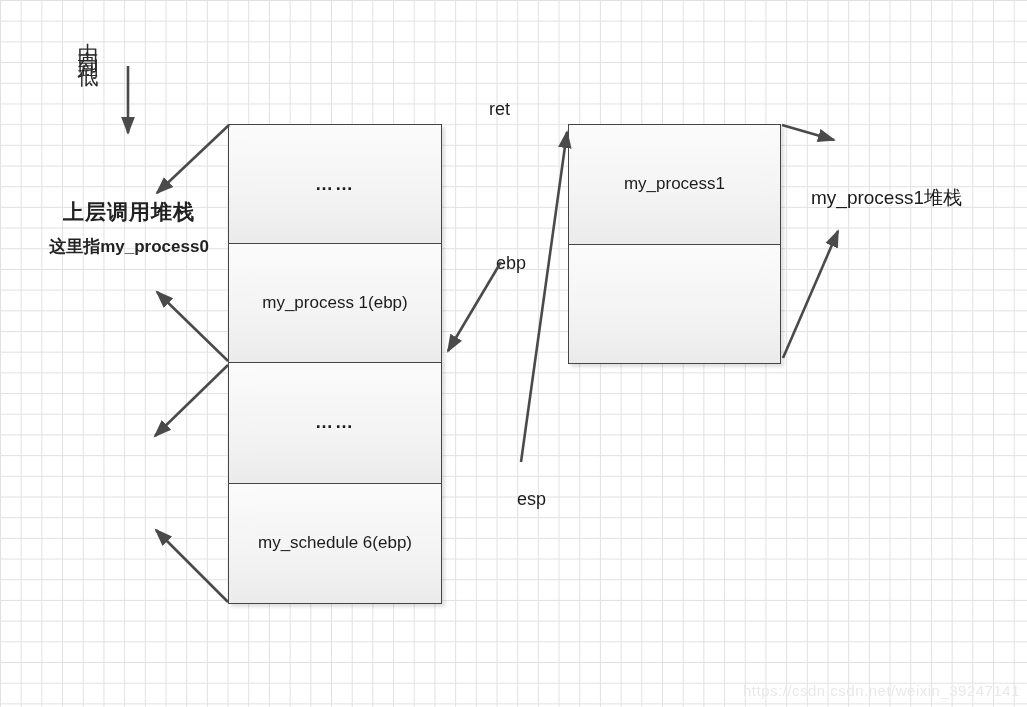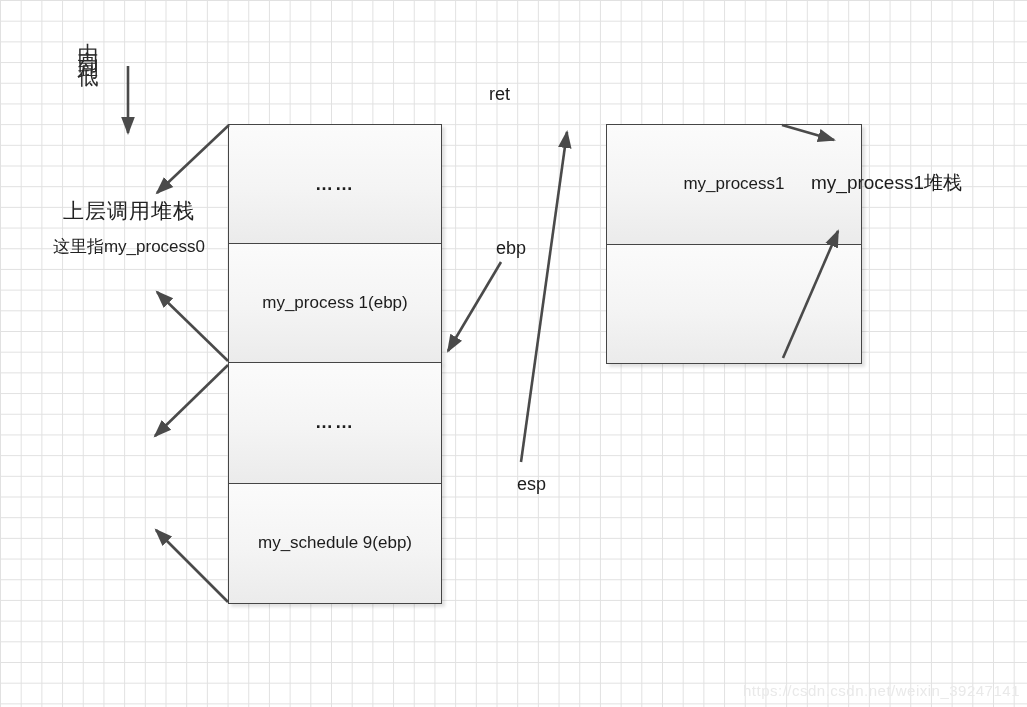--- a/index.html
+++ b/index.html
@@ -9,53 +9,53 @@
     overflow:hidden;
     background-color:#ffffff;
     background-image:
       linear-gradient(to right,#e1e1e1 1px,transparent 1px),
       linear-gradient(to bottom,#e1e1e1 1px,transparent 1px);
     background-size:20.7px 20.7px;
     font-family:"Liberation Sans","DejaVu Sans",sans-serif;
     color:#222222;
   }
   .abs{position:absolute;}
-  .sans{font-family:"Liberation Sans","DejaVu Sans",sans-serif;}
+  .sans{font-family:"Liberation Sans","DejaVu Sans",sans-serif;margin-top:15px;}
   .serif-cjk{font-family:"DejaVu Serif","Liberation Serif",serif;}
 
   
   .v-note{
     left:74px;top:26px;height:130px;
     writing-mode:vertical-rl;text-orientation:upright;
     font-size:21px;letter-spacing:8px;color:#2a2a2a;
   }
 
   
-  .caller-label{left:22px;top:201px;width:214px;text-align:center;line-height:1.0;}
+  .caller-label{left:22px;top:201px;width:214px;text-align:center;line-height:1.0;font-weight:bold;}
   .caller-label .l1{font-size:21px;letter-spacing:1px;}
   .caller-label .l2{font-size:17px;margin-top:16px;}
 
   
   .stack-box{
     border:1.6px solid #454545;
     box-shadow:3px 3px 3px rgba(0,0,0,0.12);
     box-sizing:border-box;
     display:flex;flex-direction:column;
   }
   .stack-cell{
     flex:1;display:flex;align-items:center;justify-content:center;
     background:linear-gradient(180deg,#fbfbfb 0%,#f4f4f4 55%,#ebebeb 100%);
     font-size:17px;color:#1c1c1c;
   }
   .stack-cell + .stack-cell{border-top:1.4px solid #454545;}
   .ellipsis-cell{font-size:18px;font-weight:bold;letter-spacing:2px;}
 
   #box-process0{left:228px;top:124px;width:214px;height:239px;}
   #box-schedule0{left:228px;top:362px;width:214px;height:242px;}
-  #box-process1{left:568px;top:124px;width:256px;height:240px;margin-left:38px;}
+  #box-process1{left:568px;top:124px;width:213px;height:240px;}
 
   
   .lbl{font-size:18px;color:#1c1c1c;white-space:nowrap;}
   #lbl-ret{left:489px;top:84px;}
   #lbl-ebp{left:496px;top:238px;text-align:right;}
   #lbl-esp{left:517px;top:474px;}
   #lbl-schedule-stack{left:28px;top:462px;font-size:19px;}
   #lbl-process1-stack{left:811px;top:170px;font-size:19px;}
 
   
@@ -80,21 +80,21 @@
     <div class="l2 sans">这里指my_process0</div>
   </div>
 
   <div class="abs stack-box" id="box-process0">
     <div class="stack-cell ellipsis-cell">……</div>
     <div class="stack-cell">my_process 1(ebp)</div>
   </div>
 
   <div class="abs stack-box" id="box-schedule0">
     <div class="stack-cell ellipsis-cell">……</div>
-    <div class="stack-cell">my_schedule 9(ebp)</div>
+    <div class="stack-cell">my_schedule 6(ebp)</div>
   </div>
 
   <div class="abs stack-box" id="box-process1">
     <div class="stack-cell">my_process1</div>
     <div class="stack-cell"></div>
   </div>
 
   <div class="abs lbl sans" id="lbl-ret">ret</div>
   <div class="abs lbl sans" id="lbl-ebp">ebp</div>
   <div class="abs lbl sans" id="lbl-esp">esp</div>

